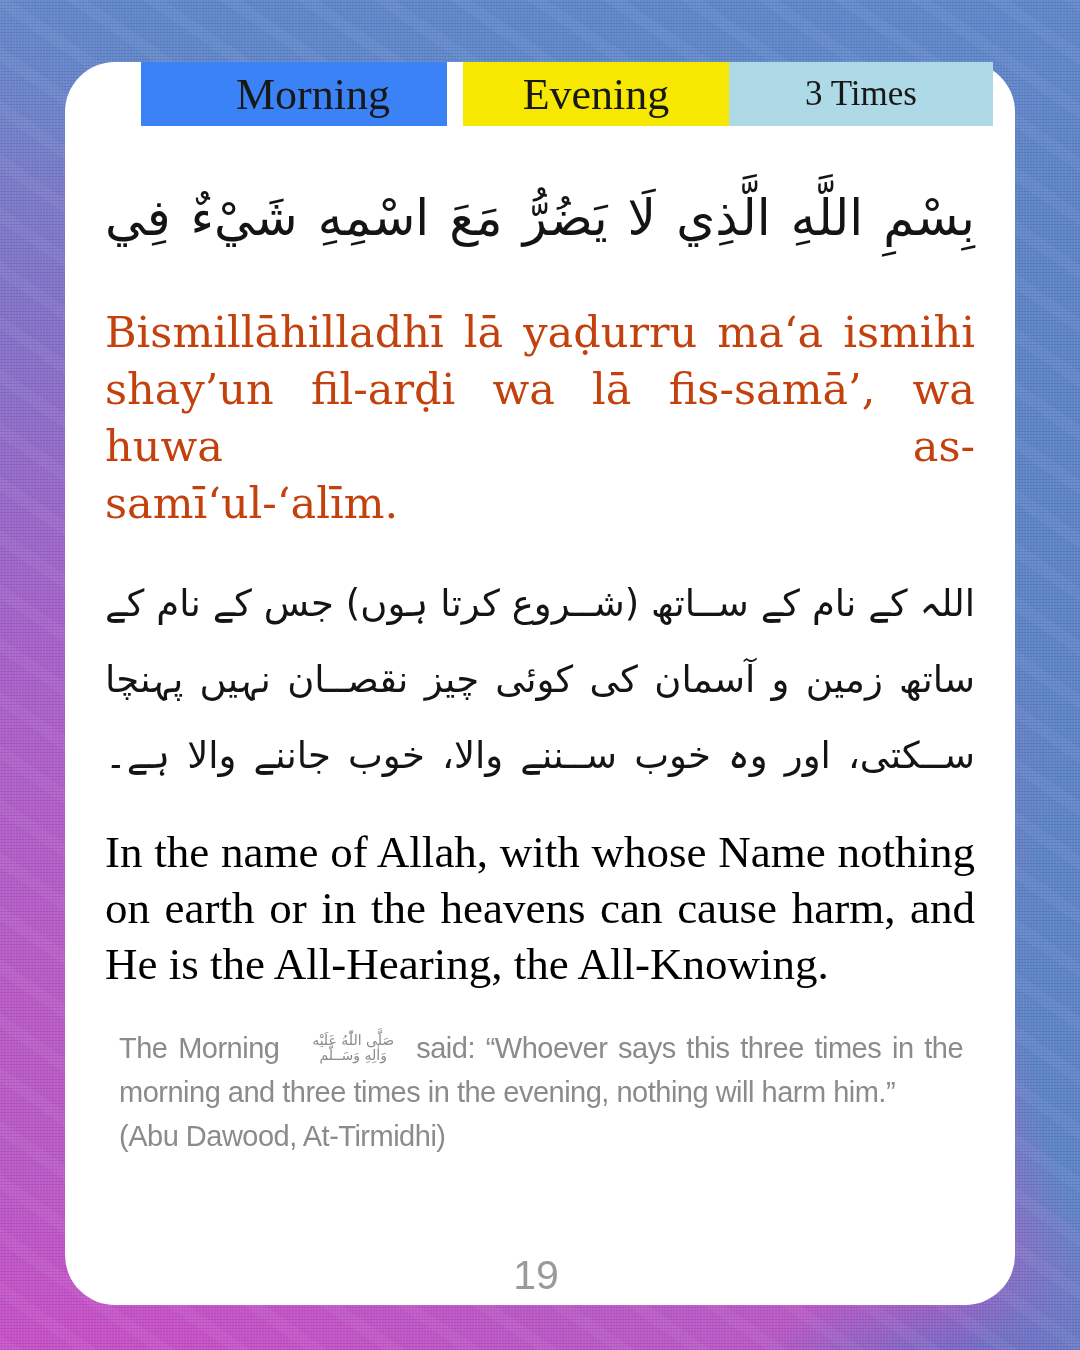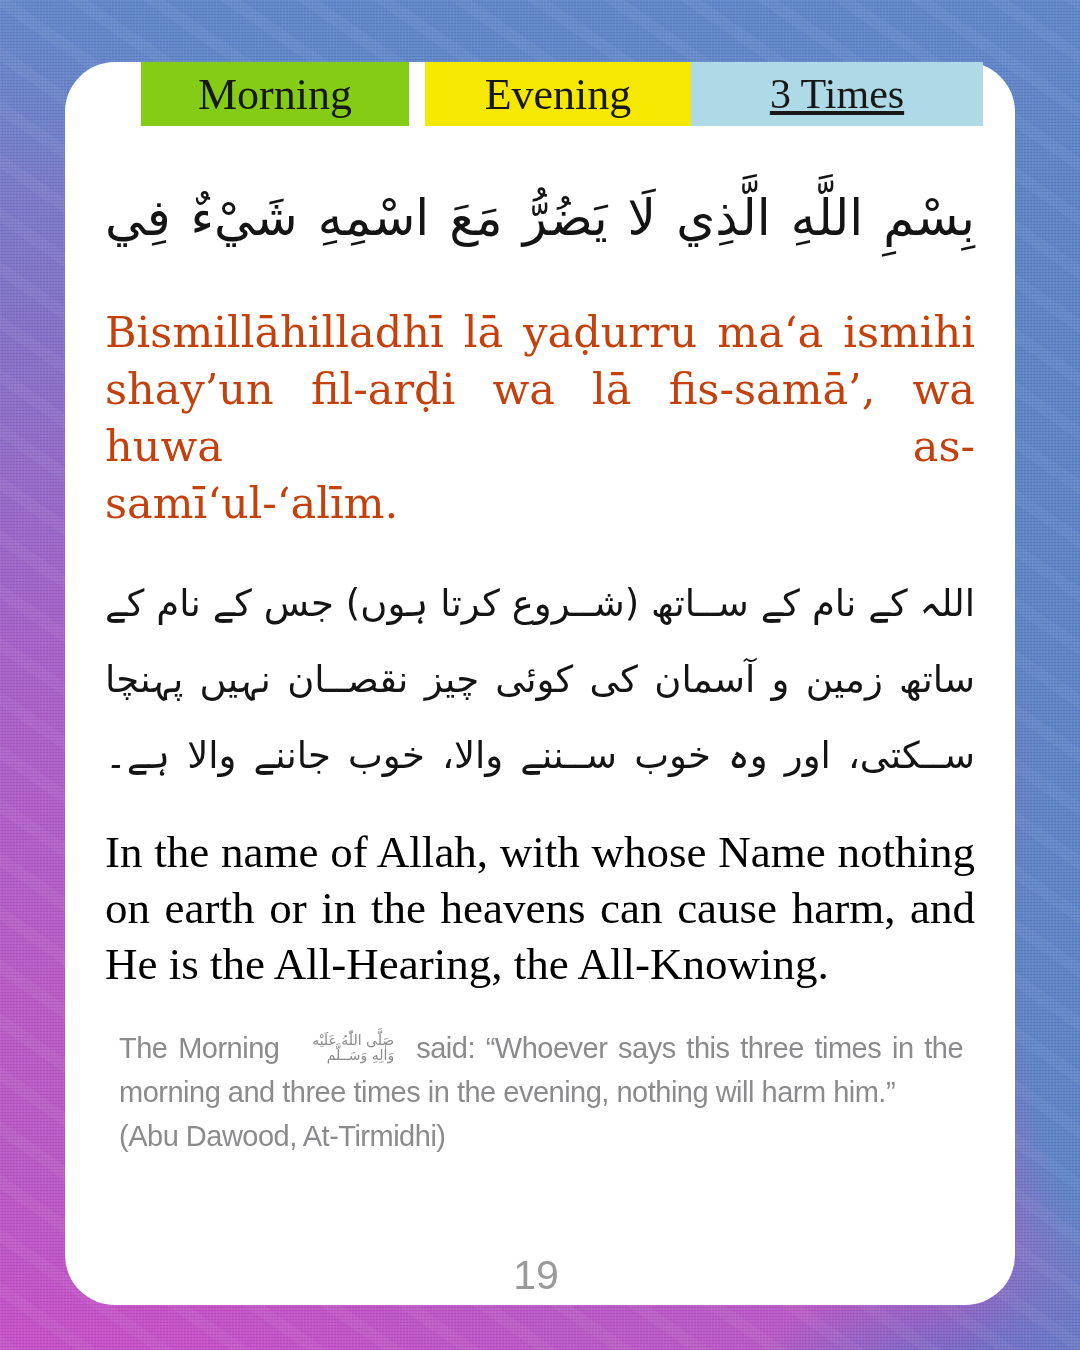--- a/index.html
+++ b/index.html
@@ -32,21 +32,21 @@
     background:#ffffff;border-radius:50px;
   }
   
   .tabs{position:absolute;left:76px;top:0;display:flex;}
   .tab{
     height:64px;display:flex;align-items:center;justify-content:center;
     font-family:"Liberation Serif", serif;font-size:44px;color:#181818;
   }
   .tab-morning{width:268px;}
   .tab-evening{width:266px;}
-  .tab-times{width:292px;font-size:42px;text-decoration:underline;}
+  .tab-times{width:264px;font-size:35px;}
   
   .content{position:absolute;left:40px;right:40px;top:64px;}
   .jl{text-align:justify;text-align-last:justify;}
   .arabic{
     margin-top:34px;direction:rtl;
     font-family:"DejaVu Sans", sans-serif;
     font-size:50px;line-height:116px;color:#141414;
   }
   .ar-line{width:100%;}
   .translit{
@@ -67,37 +67,37 @@
   .hadith{
     margin-top:34px;padding:0 12px 0 14px;
     font-family:"Liberation Sans", sans-serif;
     color:#8b8b8d;font-size:29px;line-height:44px;letter-spacing:-0.5px;
   }
   .hadith p{margin:0;}
   .hadith-body{text-align:justify;}
   .honorific{
     display:inline-block;vertical-align:-2px;direction:rtl;
     font-family:"DejaVu Sans", sans-serif;letter-spacing:0;
-    margin:0 22px;
+    margin:0 22px;text-align:center;
   }
   .hon-top,.hon-bottom{display:block;font-size:14px;line-height:15px;}
   .page-number{
     position:absolute;left:0;right:8px;bottom:6px;text-align:center;
     font-family:"Liberation Sans", sans-serif;font-size:41px;color:#9a9a9a;
   }
 </style>
 </head>
 <body>
 
 <div class="bg"></div>
 
 <div class="card">
 
   <div class="tabs">
-    <div class="tab tab-morning" style="background-color: #84cc16;">Morning</div>
+    <div class="tab tab-morning" style="background-color: #3b82f6; padding-left: 38px;">Morning</div>
     <div class="tab tab-evening" style="background-color: rgb(246, 232, 0); margin-left: 16px;">Evening</div>
     <div class="tab tab-times" style="background-color: rgb(174, 217, 230);">3 Times</div>
   </div>
 
   <div class="content">
 
     <div class="arabic">
       <div class="ar-line jl">بِسْمِ اللَّهِ الَّذِي لَا يَضُرُّ مَعَ اسْمِهِ شَيْءٌ فِي</div>
     </div>
 

